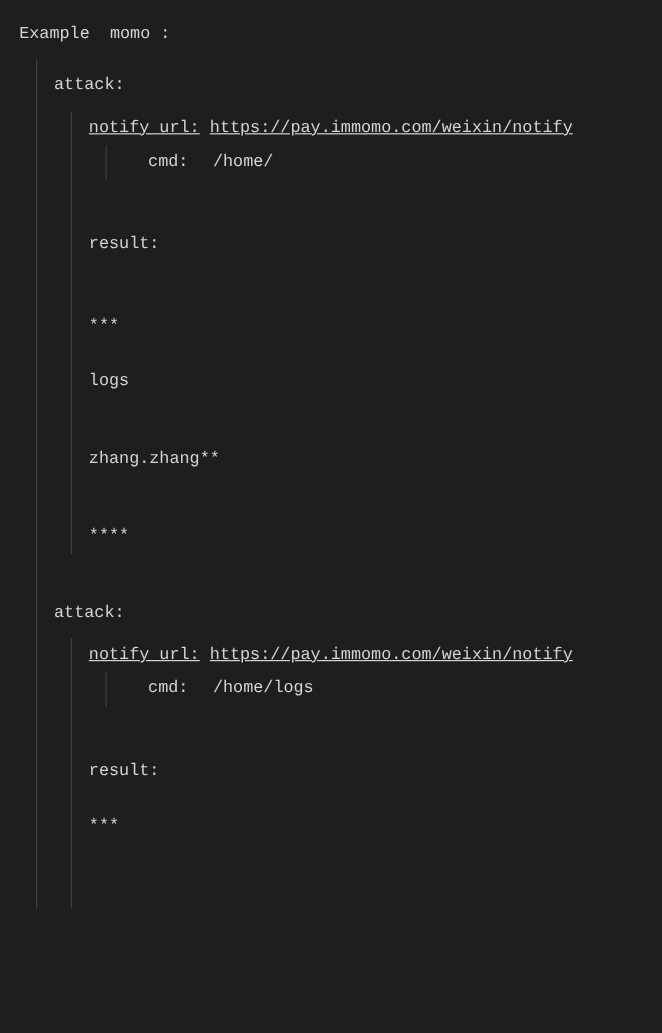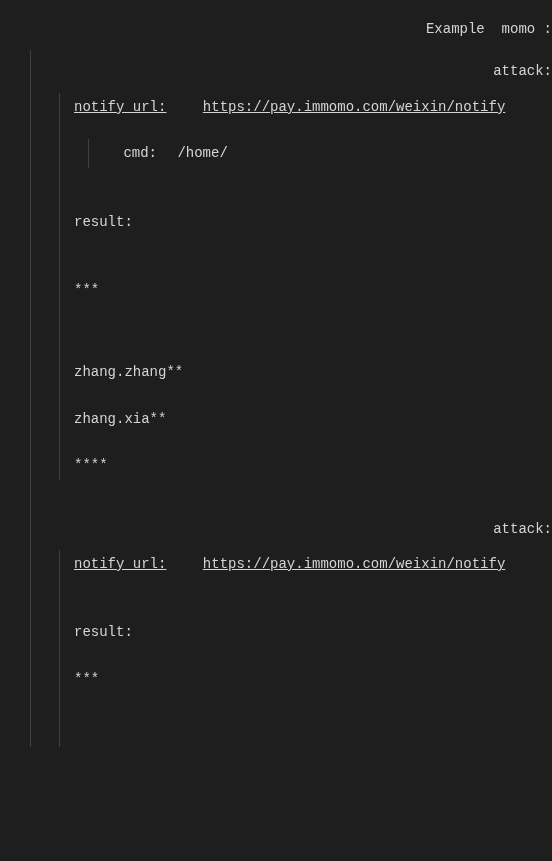--- a/index.html
+++ b/index.html
@@ -29,21 +29,20 @@
     border-left: 1px solid #404040;
     padding-left: 14px;
     margin-left: 14px;
   }
   .line {
     padding: 3px 0;
     white-space: nowrap;
   }
   .heading {
     padding: 10px 0 10px 0;
-    text-align: right;
   }
   .gap-small {
     height: 18px;
   }
   .gap-med {
     height: 28px;
   }
   .gap-large {
     height: 40px;
   }
@@ -52,35 +51,33 @@
     text-decoration: underline;
   }
   .value {
     display: inline-block;
   }
   a.url {
     color: #d4d4d4;
     text-decoration: underline;
   }
   .pad-url {
-    margin-left: 28px;
   }
   .pad-cmd-label {
     display: inline-block;
     width: 40px;
     text-align: right;
   }
   .pad-cmd-value {
     margin-left: 12px;
   }
   .cmd-wrap {
     border-left: 1px solid #404040;
     padding-left: 28px;
     margin-left: 14px;
-    margin-top: 18px;
   }
 </style>
 </head>
 <body>
 
 <div class="root">
 
   <div class="line heading">
     <span>Example</span>&nbsp;
     <span>momo</span>&nbsp;<span>:</span>
@@ -109,43 +106,49 @@
       <div class="gap-large"></div>
 
       <div class="line">
         <span>result:</span>
       </div>
 
       <div class="gap-large"></div>
 
       <div class="line"><span>***</span></div>
       <div class="gap-small"></div>
+      <div class="line"><span>logs</span></div>
       <div class="gap-small"></div>
       <div class="gap-small"></div>
       <div class="line"><span>zhang.zhang**</span></div>
       <div class="gap-small"></div>
-      <div class="line"><span>zhang.xia**</span></div>
       <div class="gap-small"></div>
       <div class="line"><span>****</span></div>
 
     </div>
 
     <div class="gap-med"></div>
 
     <div class="line heading">
       <span>attack:</span>
     </div>
 
     <div class="level-2">
 
       <div class="line">
         <span class="label">notify url:</span>
         <a class="url pad-url" href="#">https://pay.immomo.com/weixin/notify</a>
       </div>
 
+      <div class="cmd-wrap">
+        <div class="line">
+          <span class="pad-cmd-label">cmd:</span>
+          <span class="value pad-cmd-value">/home/logs</span>
+        </div>
+      </div>
 
       <div class="gap-large"></div>
 
       <div class="line">
         <span>result:</span>
       </div>
 
       <div class="gap-small"></div>
 
       <div class="line"><span>***</span></div>

